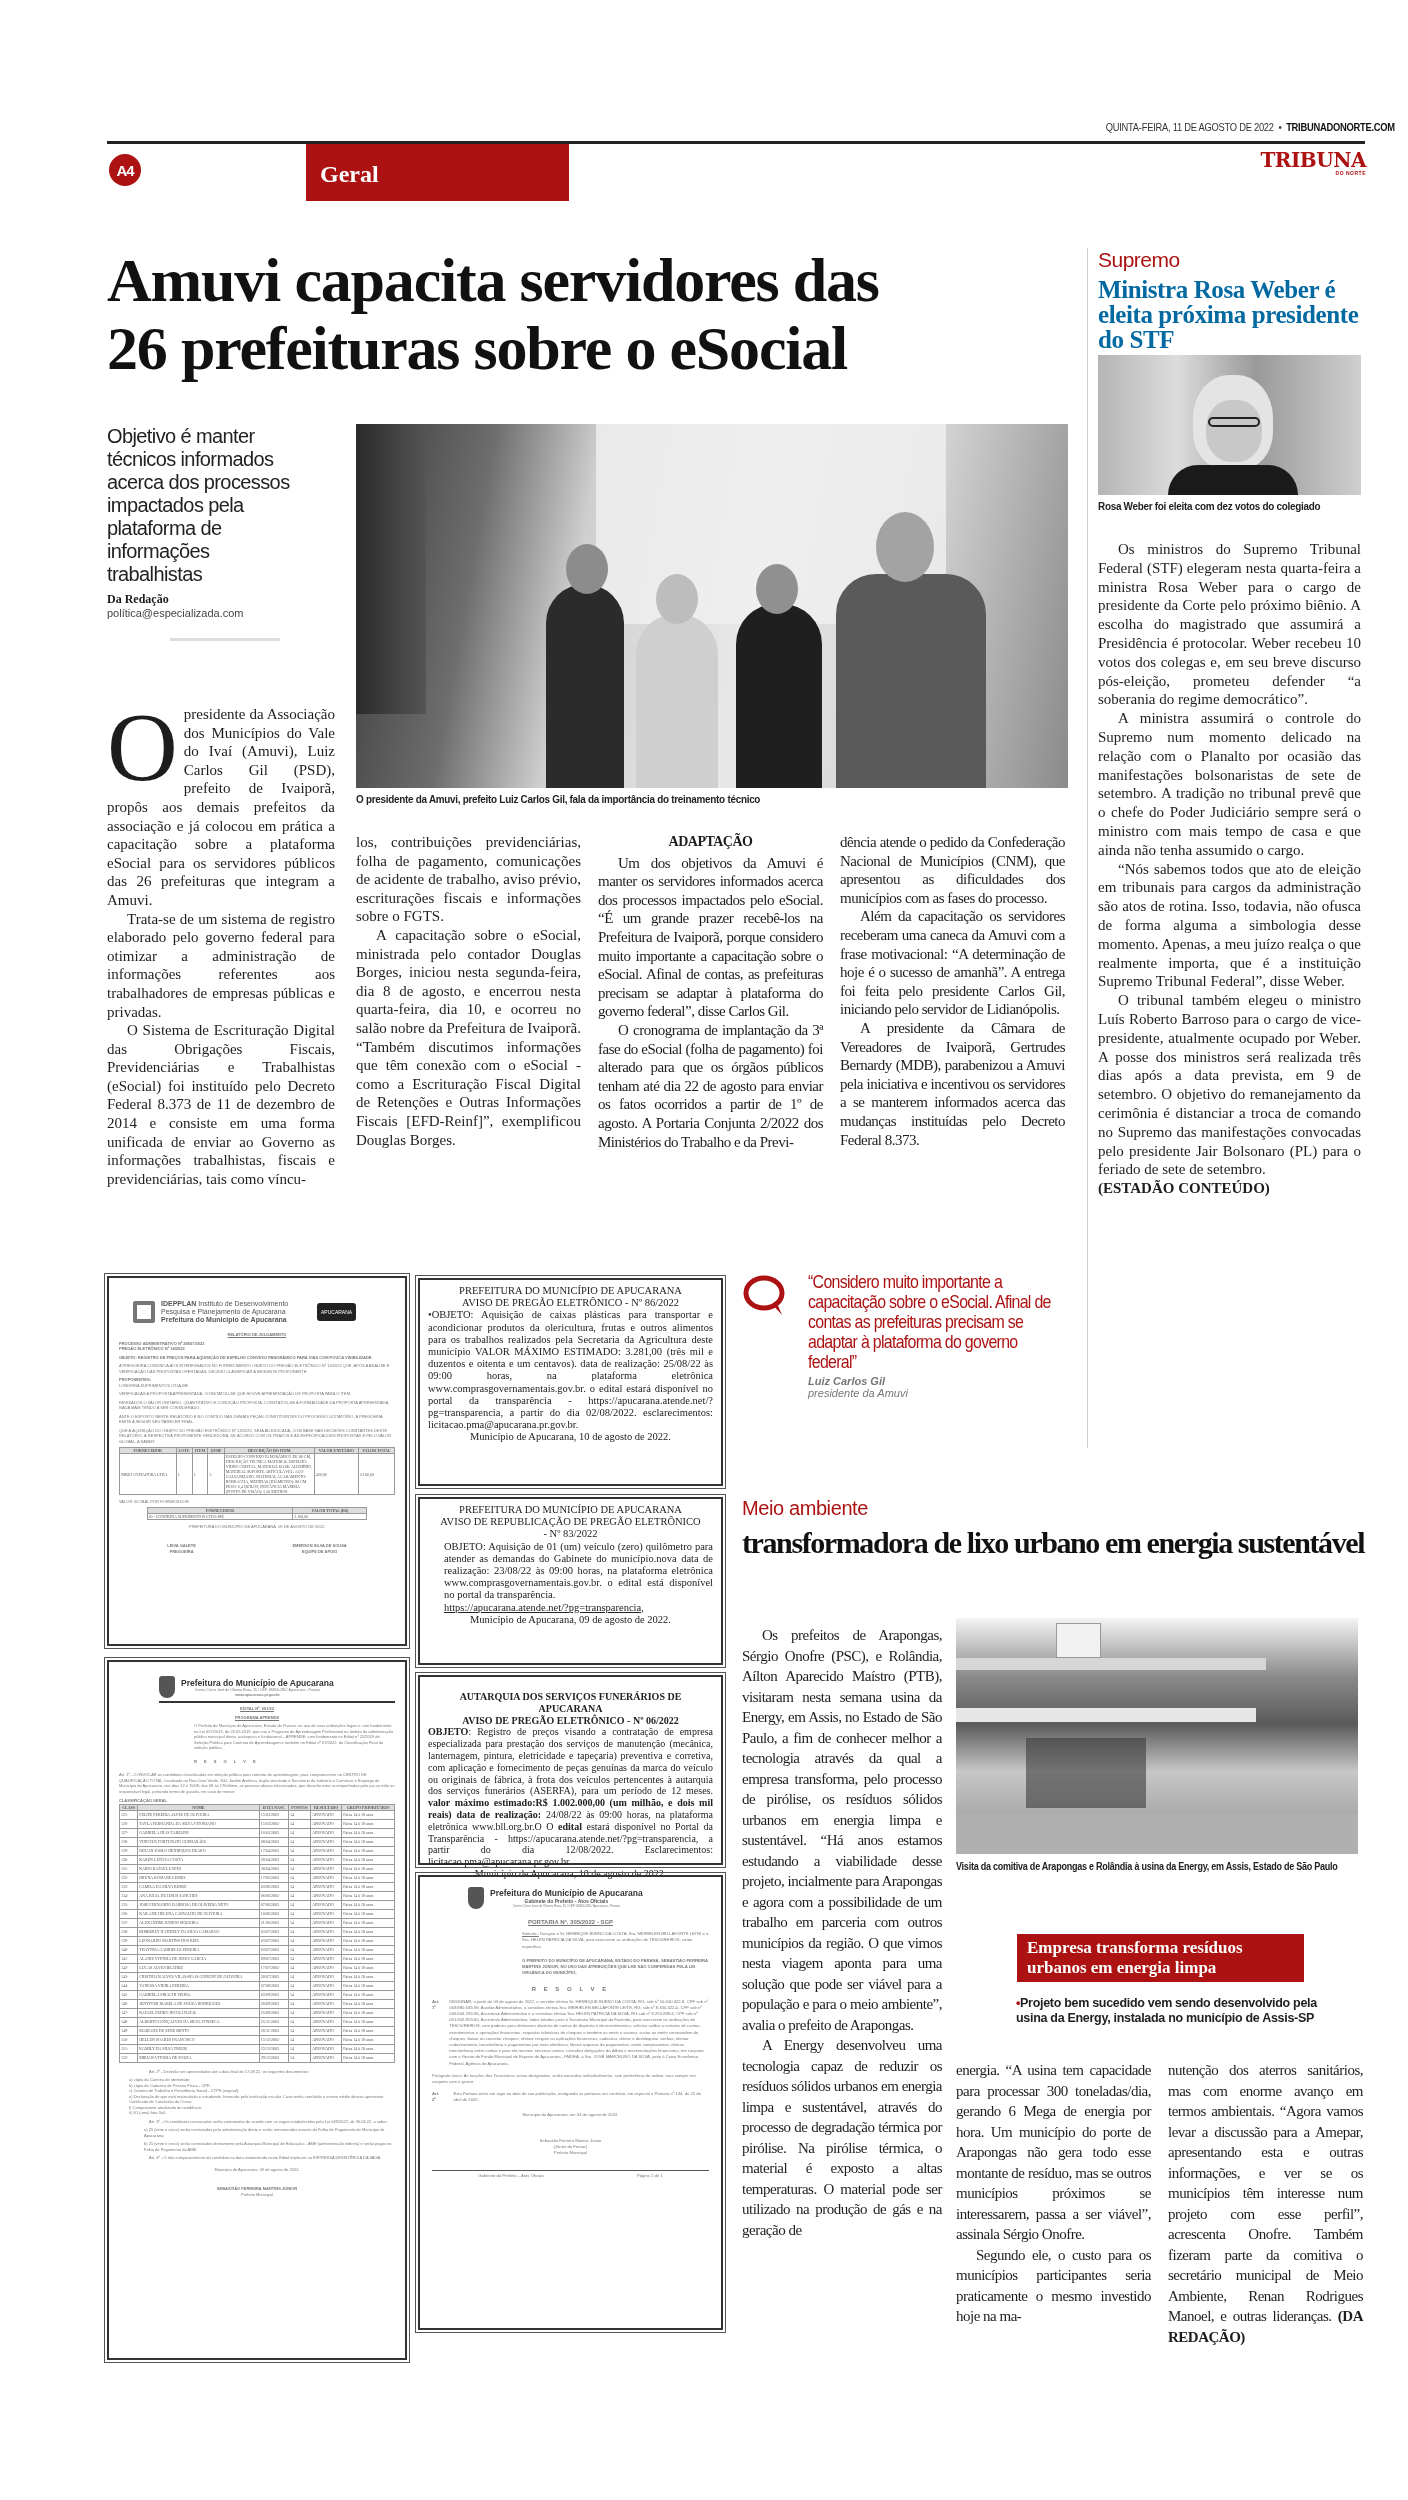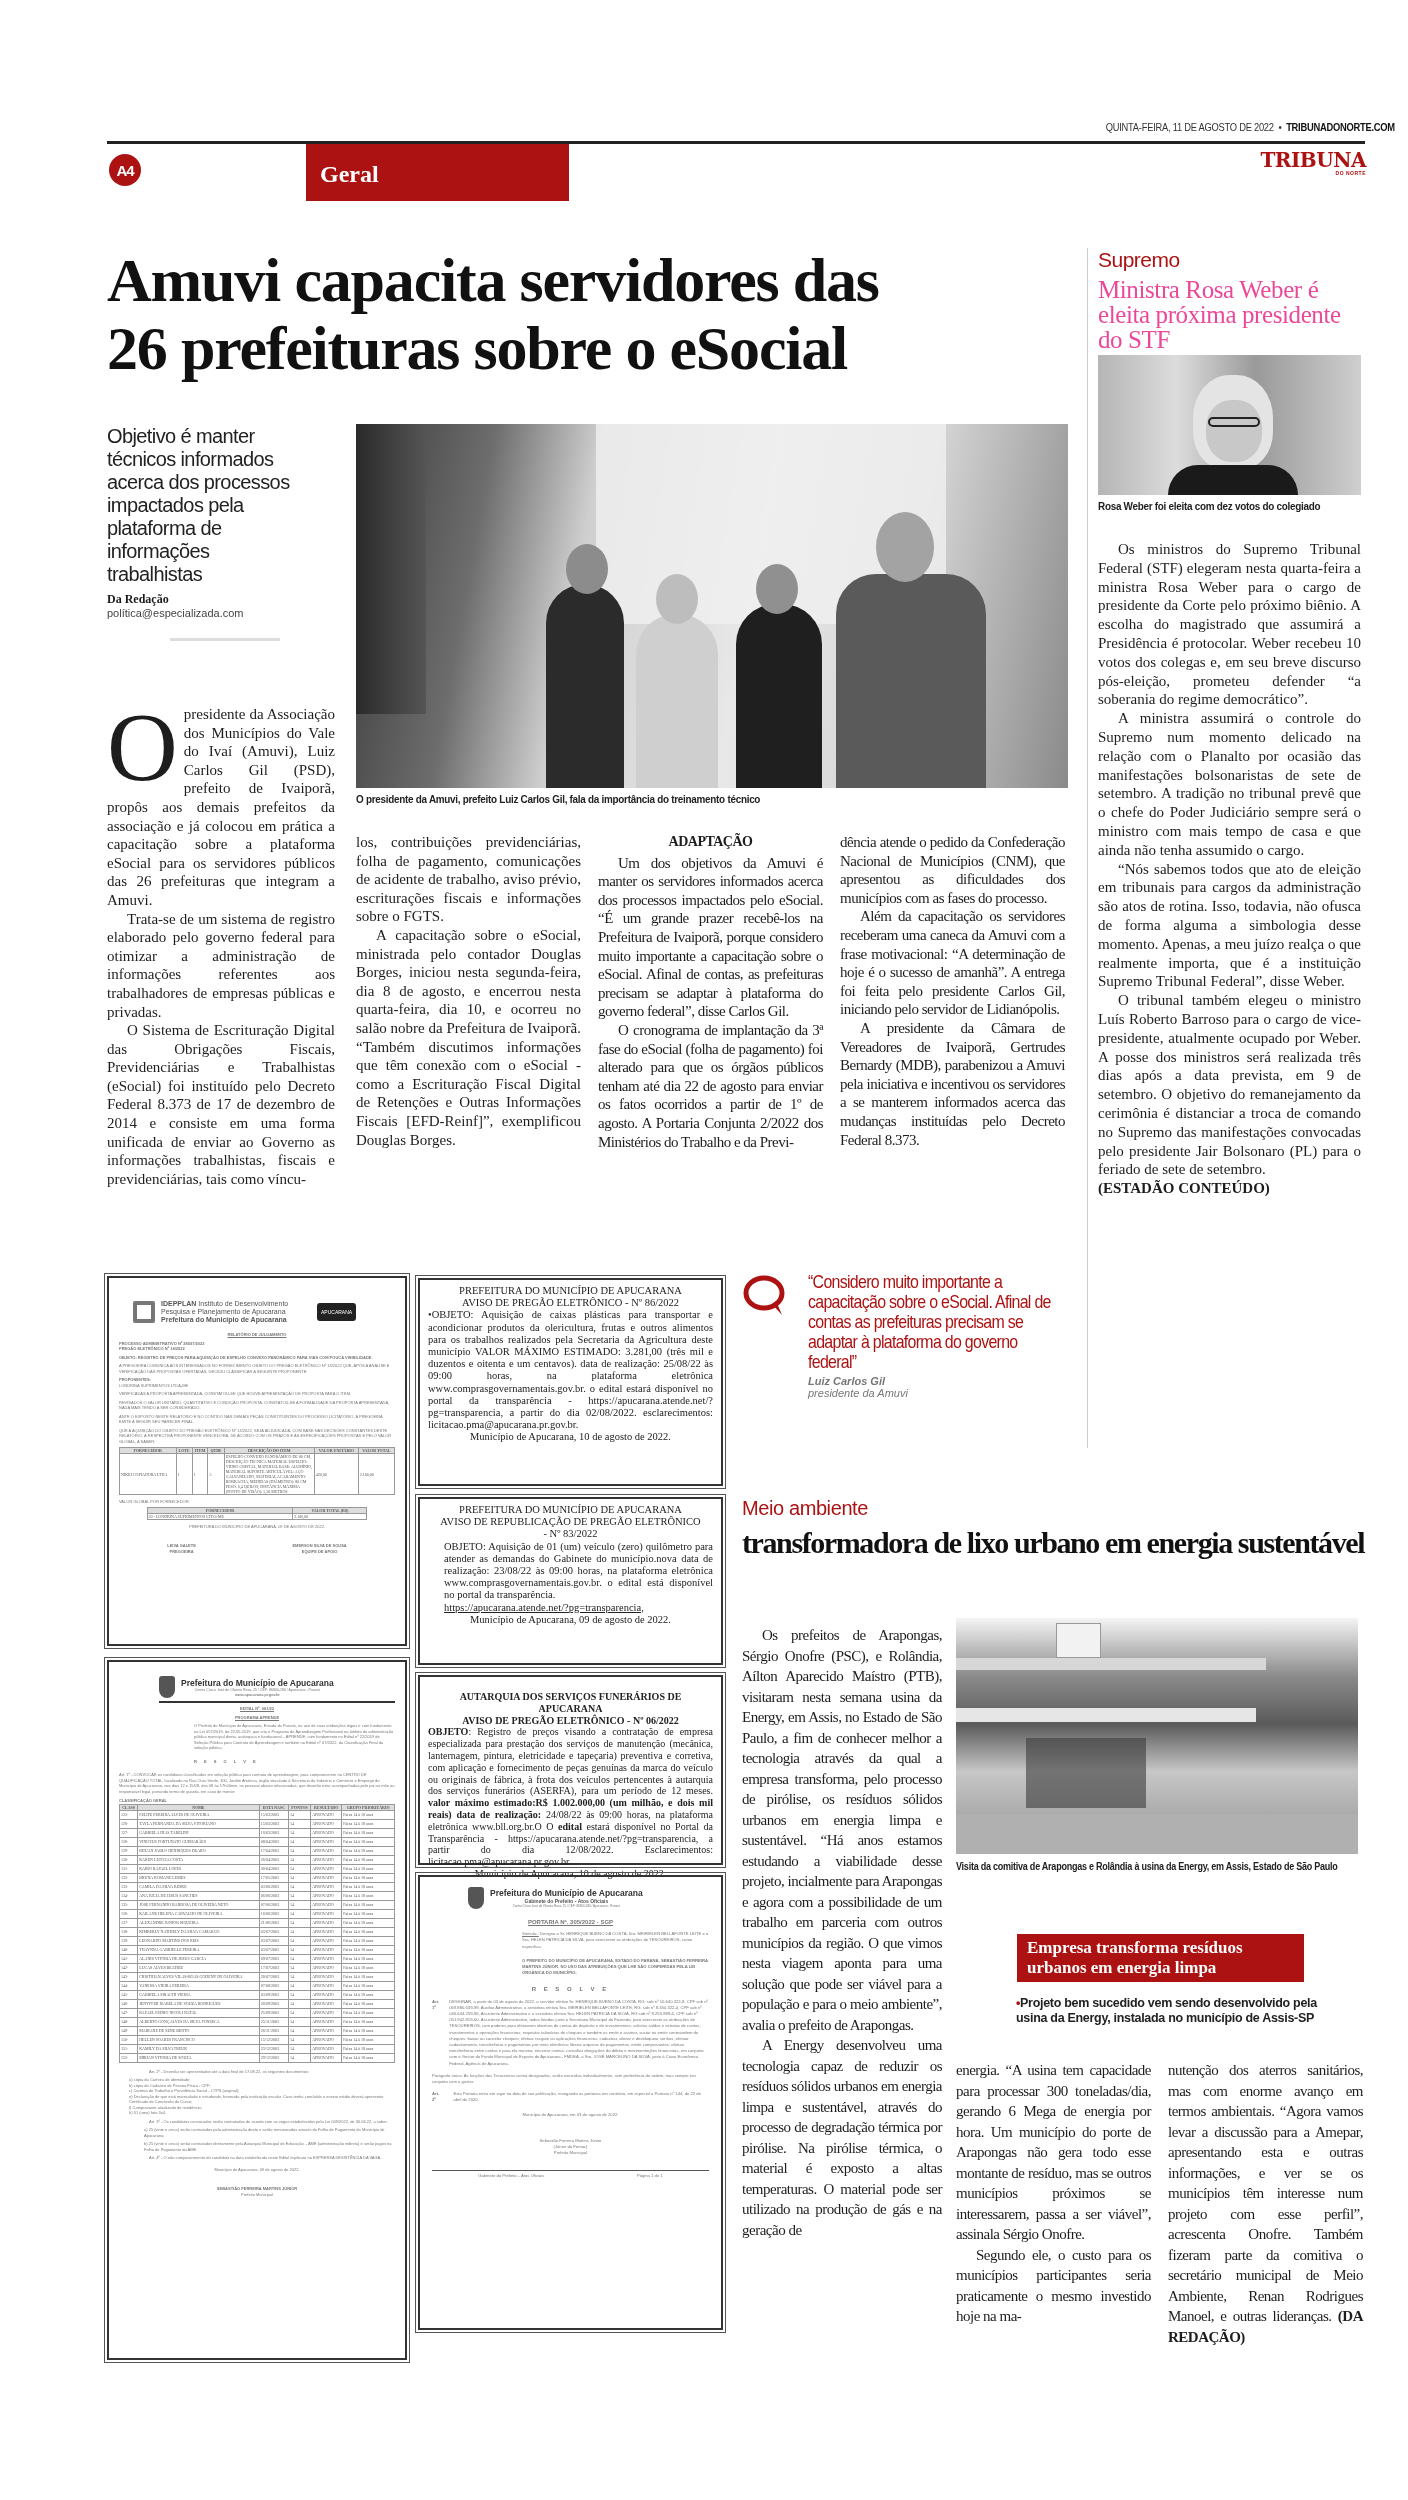--- a/index.html
+++ b/index.html
@@ -36,21 +36,21 @@
   .col { font-family: "Liberation Serif", serif; font-size: 15px; line-height: 18.6px; text-align: justify; color: #1d1d1d; hyphens: auto; }
   .col p { text-indent: 20px; }
   .col p.noindent { text-indent: 0; }
   .dropcap { float: left; font-size: 98px; line-height: 76px; padding: 4px 6px 0 0; font-family: "Liberation Serif", serif; }
   .subhead { text-align: center; font-weight: bold; font-size: 14px; text-indent: 0 !important; margin-bottom: 2px; }
   .cond { font-family: "Liberation Serif", serif; letter-spacing: -0.5px; }
 
   
   .side-rule { left: 1087px; top: 248px; width: 1px; height: 1200px; background: #ccc; }
   .side-kicker { left: 1098px; top: 248px; font-family: "Liberation Sans", sans-serif; font-size: 21px; color: #ad1212; letter-spacing: -0.5px; }
-  .side-title { left: 1098px; top: 277px; width: 270px; font-family: "Liberation Serif", serif; font-weight: normal; font-size: 25px; line-height: 25px; color: #ec4899; letter-spacing: -0.4px; }
+  .side-title { left: 1098px; top: 277px; width: 270px; font-family: "Liberation Serif", serif; font-weight: bold; font-size: 25px; line-height: 25px; color: #0369a1; letter-spacing: -0.4px; }
   .side-photo { left: 1098px; top: 355px; width: 263px; height: 140px; background: linear-gradient(90deg, #b5b5b5 0%, #dcdcdc 30%, #9a9a9a 60%, #cfcfcf 100%); }
 
   
   .notice-frame { border: 2px solid #333; outline: 1px solid #555; outline-offset: 2px; }
   .notice-text { font-family: "Liberation Serif", serif; font-size: 10.5px; line-height: 12.2px; color: #222; text-align: justify; }
   .notice-text .ctr { text-align: center; display: block; }
   .mini { font-family: "Liberation Sans", sans-serif; font-size: 4px; line-height: 5.5px; color: #777; }
   .mini-table { border-collapse: collapse; width: 100%; }
   .mini-table td, .mini-table th { border: 0.5px solid #999; font-size: 4px; padding: 0 1px; line-height: 5px; color: #555; font-family: "Liberation Serif", serif; }
   .mini-table th { background: #ddd; }
@@ -107,21 +107,21 @@
   <div class="person" style="left:380px;top:180px;width:86px;height:184px;background:#1f1f1f;"></div>
   <div class="head" style="left:400px;top:140px;width:42px;height:50px;background:#909090;"></div>
   <div class="person" style="left:480px;top:150px;width:150px;height:214px;background:#5a5a5a;"></div>
   <div class="head" style="left:520px;top:88px;width:58px;height:70px;background:#a3a3a3;"></div>
 </div>
 <div class="abs caption" style="left:356px;top:793px;">O presidente da Amuvi, prefeito Luiz Carlos Gil, fala da importância do treinamento técnico</div>
 
 <div class="abs col" style="left:107px;top:705px;width:228px;">
   <p class="noindent"><span class="dropcap">O</span><span>presidente da Associação dos Municípios do Vale do Ivaí (Amuvi), Luiz Carlos Gil (PSD), prefeito de Ivaiporã, propôs aos demais prefeitos da associação e já colocou em prática a capacitação sobre a plataforma eSocial para os servidores públicos das 26 prefeituras que integram a Amuvi.</span></p>
   <p>Trata-se de um sistema de registro elaborado pelo governo federal para otimizar a administração de informações referentes aos trabalhadores de empresas públicas e privadas.</p>
-  <p>O Sistema de Escrituração Digital das Obrigações Fiscais, Previdenciárias e Trabalhistas (eSocial) foi instituído pelo Decreto Federal 8.373 de 17 de dezembro de 2014 e consiste em uma forma unificada de enviar ao Governo as informações trabalhistas, fiscais e previdenciárias, tais como víncu-</p>
+  <p>O Sistema de Escrituração Digital das Obrigações Fiscais, Previdenciárias e Trabalhistas (eSocial) foi instituído pelo Decreto Federal 8.373 de 11 de dezembro de 2014 e consiste em uma forma unificada de enviar ao Governo as informações trabalhistas, fiscais e previdenciárias, tais como víncu-</p>
 </div>
 <div class="abs col" style="left:356px;top:833px;width:225px;">
   <p class="noindent">los, contribuições previdenciárias, folha de pagamento, comunicações de acidente de trabalho, aviso prévio, escriturações fiscais e informações sobre o FGTS.</p>
   <p>A capacitação sobre o eSocial, ministrada pelo contador Douglas Borges, iniciou nesta segunda-feira, dia 8 de agosto, e encerrou nesta quarta-feira, dia 10, e ocorreu no salão nobre da Prefeitura de Ivaiporã. “Também discutimos informações que têm conexão com o eSocial - como a Escrituração Fiscal Digital de Retenções e Outras Informações Fiscais [EFD-Reinf]”, exemplificou Douglas Borges.</p>
 </div>
 <div class="abs col cond" style="left:598px;top:833px;width:225px;">
   <p class="subhead">ADAPTAÇÃO</p>
   <p>Um dos objetivos da Amuvi é manter os servidores informados acerca dos processos impactados pelo eSocial. “É um grande prazer recebê-los na Prefeitura de Ivaiporã, porque considero muito importante a capacitação sobre o eSocial. Afinal de contas, as prefeituras precisam se adaptar à plataforma do governo federal”, disse Carlos Gil.</p>
   <p>O cronograma de implantação da 3ª fase do eSocial (folha de pagamento) foi alterado para que os órgãos públicos tenham até dia 22 de agosto para enviar os fatos ocorridos a partir de 1º de agosto. A Portaria Conjunta 2/2022 dos Ministérios do Trabalho e da Previ-</p>
 </div>

